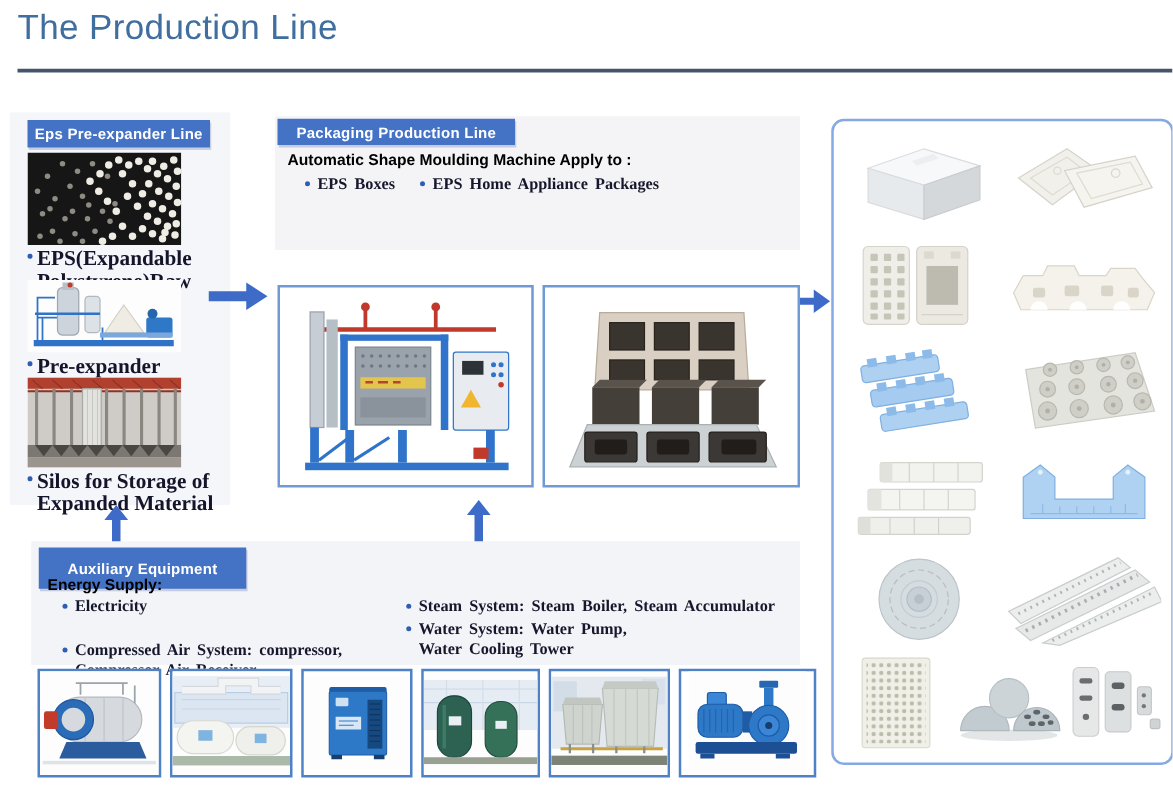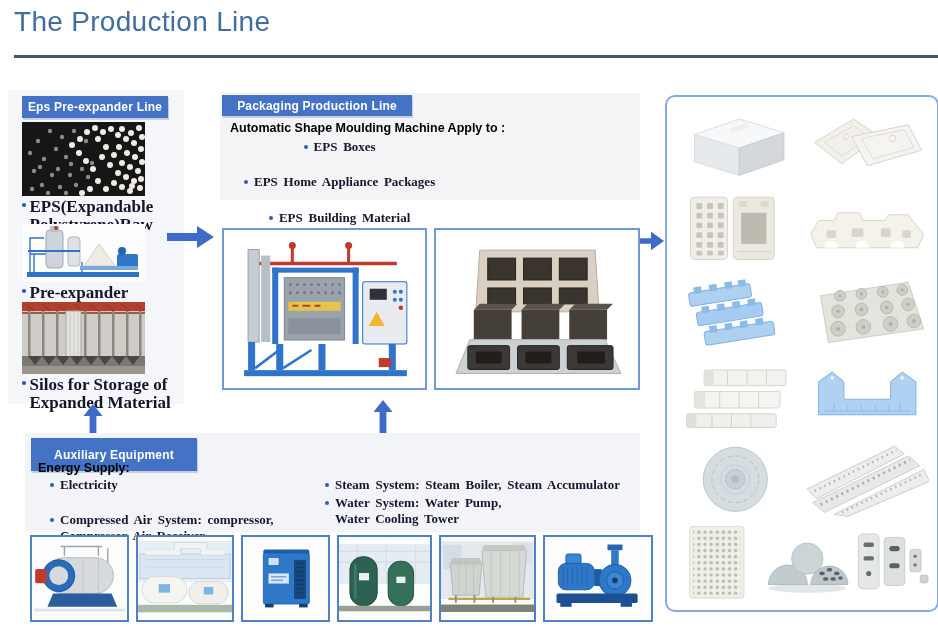--- a/index.html
+++ b/index.html
@@ -223,32 +223,28 @@
   </div>
   <div class="abs arrow" style="left:372px;top:399px;width:22px;height:35px;">
     <svg viewBox="0 0 22 35">
         <polygon points="7.6,35 7.6,13 1.5,13 11,1 20.5,13 14.4,13 14.4,35" fill="#3d6bc7"></polygon>
       </svg>
   </div>
 
   <section class="abs pack-panel">
     <div class="abs chip" style="left:2px;top:2px;width:190px;height:21px;">Packaging Production Line</div>
     <div class="abs subhead" style="left:10px;top:28px;">Automatic Shape Moulding Machine Apply to :</div>
-    <div class="abs" style="left:24px;top:46px;display:flex;flex-direction:column;gap:20px;align-items:center;">
+    <div class="abs" style="left:24px;top:46px;display:flex;flex-direction:row;gap:20px;align-items:center;">
       <div class="b">
           <span class="dot"></span>
           <span class="bt">EPS Boxes</span>
         </div>
       <div class="b">
           <span class="dot"></span>
           <span class="bt">EPS Home Appliance Packages</span>
-        </div>
-      <div class="b">
-          <span class="dot"></span>
-          <span class="bt">EPS Building Material</span>
         </div>
     </div>
   </section>
 
   <div class="abs mbox" style="left:222px;top:228px;width:201px;height:158px;">
     <svg viewBox="0 0 192 150">
       <path d="M26 30h142" stroke="#c0392b" stroke-width="3.5"></path>
       <path d="M64 30V14M120 30V14" stroke="#c0392b" stroke-width="3"></path>
       <circle cx="64" cy="12" r="3.5" fill="#c0392b"></circle>
         <circle cx="120" cy="12" r="3.5" fill="#c0392b"></circle>

